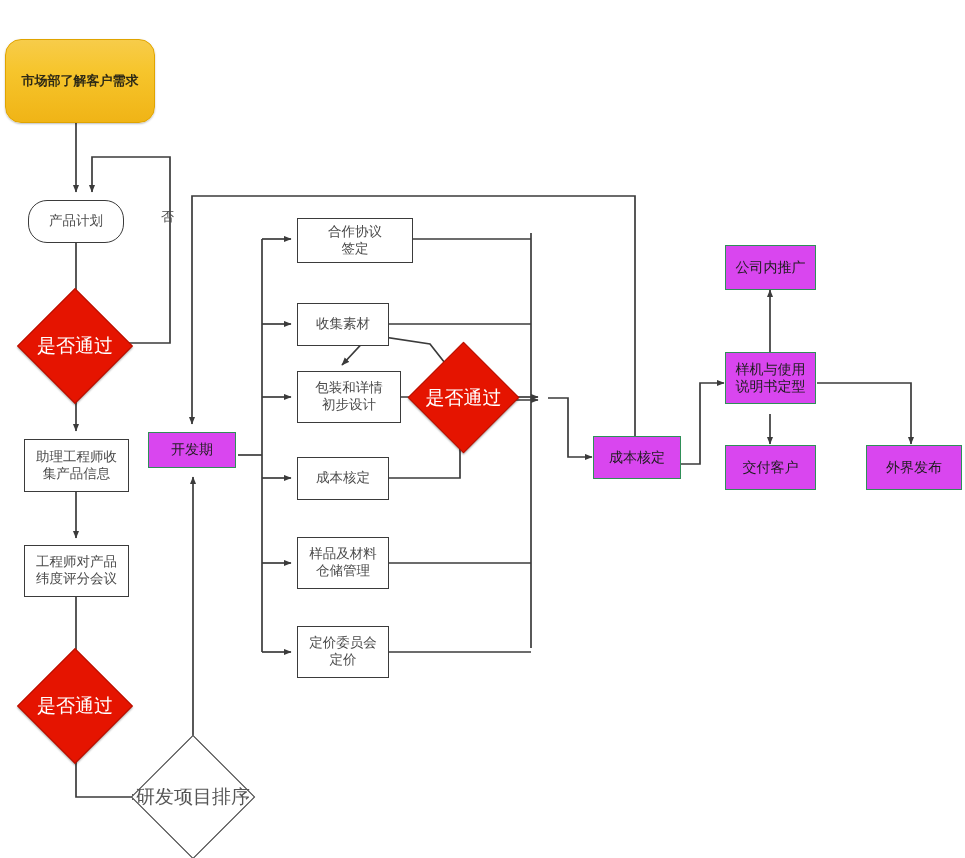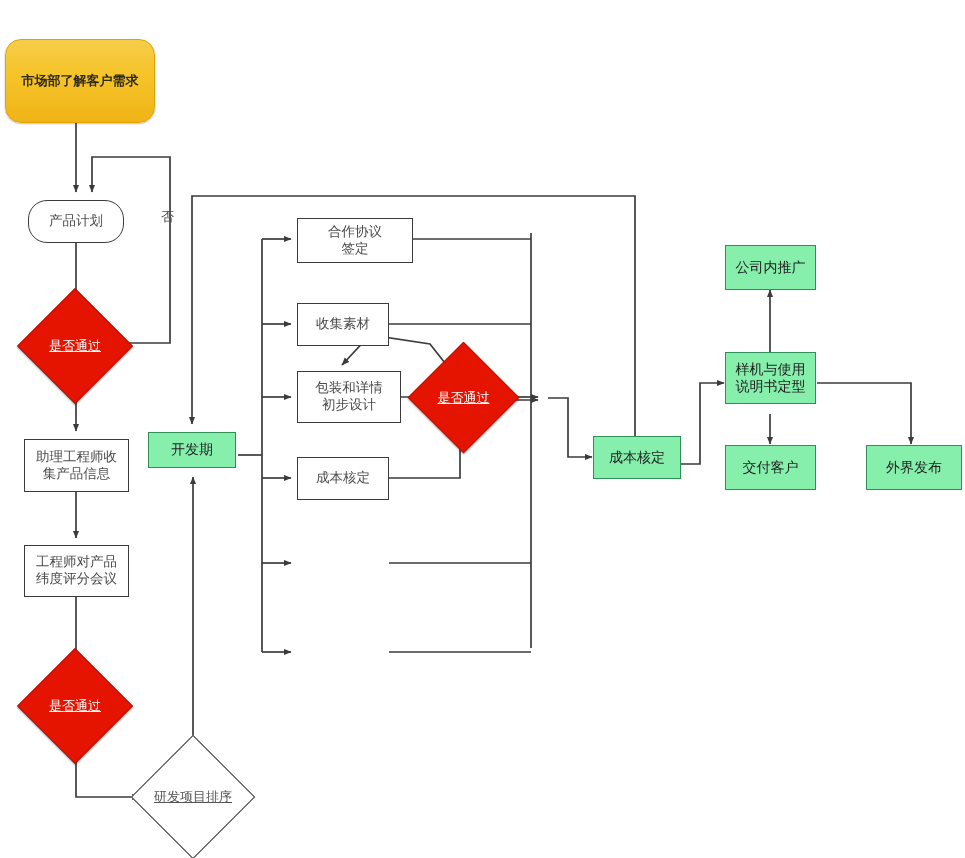--- a/index.html
+++ b/index.html
@@ -2,28 +2,28 @@
 <html><head>
 <meta charset="utf-8">
 <style>
   html,body{margin:0;padding:0;background:#ffffff;}
   body{font-family:"Liberation Sans","DejaVu Sans",sans-serif;}
   #canvas{position:relative;width:965px;height:858px;background:#ffffff;overflow:hidden;}
   #edges{position:absolute;left:0;top:0;width:965px;height:858px;}
   .node{position:absolute;box-sizing:border-box;display:flex;align-items:center;
         justify-content:center;text-align:center;line-height:1.25;white-space:pre-line;}
   .proc{background:#ffffff;border:1.6px solid #3b3b3b;color:#4a4a4a;font-size:13.5px;}
-  .green{background:#86efac;border:1.6px solid #2f8f57;color:#1e1e1e;font-size:14px;}
+  .green{background:#d946ef;border:1.6px solid #2f8f57;color:#1e1e1e;font-size:14px;}
   .start{background:linear-gradient(180deg,#f7cc4a 0%,#f6c52c 38%,#f0b416 100%);
          border:1.6px solid #e0a400;border-radius:16px;color:#2e2a16;font-size:13px;
          font-weight:600;box-shadow:0 1px 2px rgba(0,0,0,.25);}
   .diamond{position:absolute;display:flex;align-items:center;justify-content:center;}
   .diamond .dshape{position:absolute;left:0;top:0;width:100%;height:100%;
         transform:rotate(45deg);box-sizing:border-box;}
-  .diamond .dlabel{position:relative;z-index:2;font-size:13px;white-space:nowrap;text-decoration:underline;}
+  .diamond .dlabel{position:relative;z-index:2;font-size:19px;white-space:nowrap;}
   .dred .dshape{background:#e51400;border:1.5px solid #b51000;
         box-shadow:1px 1px 2px rgba(0,0,0,.35);}
   .dred .dlabel{color:#ffffff;}
   .dwhite .dshape{background:#ffffff;border:1.6px solid #3b3b3b;}
   .dwhite .dlabel{color:#555555;}
   .edgelabel{position:absolute;font-size:13px;color:#4a4a4a;}
 </style>
 </head>
 <body>
 
@@ -125,21 +125,25 @@
   <div class="node proc" style="left:297px;top:218px;width:116px;height:45px;">合作协议
 签定</div>
 
   <div class="node proc" style="left:297px;top:303px;width:92px;height:43px;">收集素材</div>
 
   <div class="node proc" style="left:297px;top:371px;width:104px;height:52px;">包装和详情
 初步设计</div>
 
   <div class="node proc" style="left:297px;top:457px;width:92px;height:43px;">成本核定</div>
 
+  <div class="node proc" style="left:297px;top:537px;width:92px;height:52px;">样品及材料
+仓储管理</div>
 
+  <div class="node proc" style="left:297px;top:626px;width:92px;height:52px;">定价委员会
+定价</div>
 
   <div class="diamond dred" style="left:424px;top:358px;width:79px;height:79px;">
     <span class="dshape"></span>
     <span class="dlabel">是否通过</span>
   </div>
 
   <div class="node green" style="left:593px;top:436px;width:88px;height:43px;">成本核定</div>
 
   <div class="node green" style="left:725px;top:352px;width:91px;height:52px;">样机与使用
 说明书定型</div>

